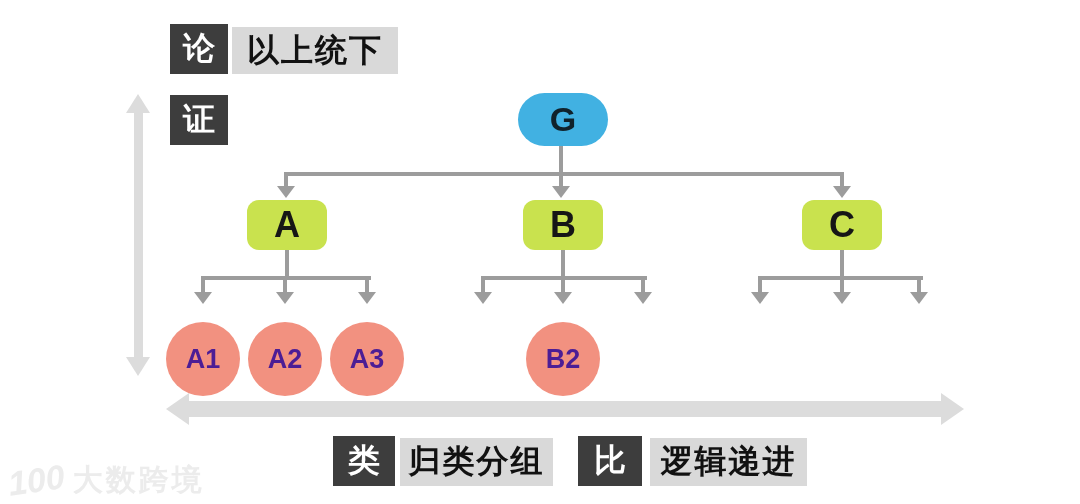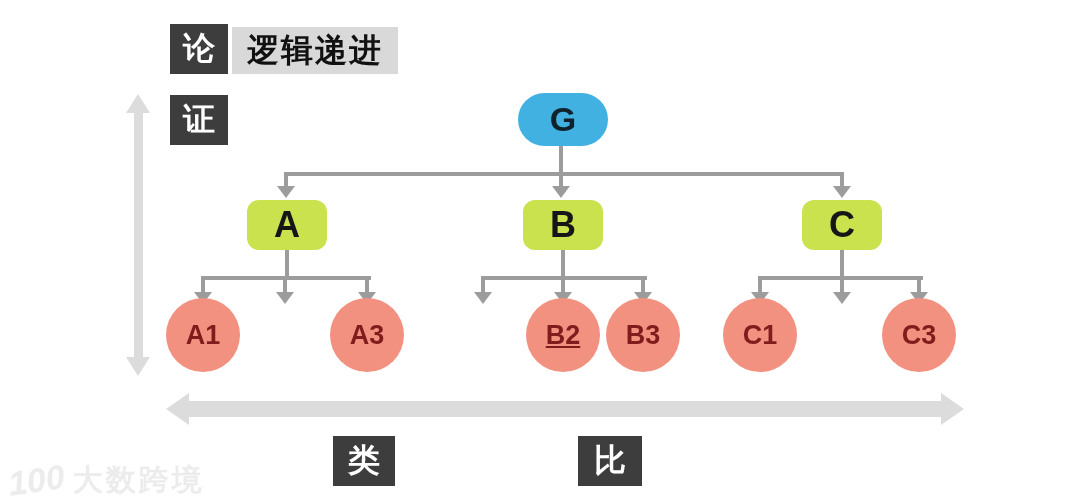--- a/index.html
+++ b/index.html
@@ -23,23 +23,23 @@
     position:absolute;left:518px;top:93px;width:90px;height:53px;border-radius:27px;
     background:#41b1e2;display:flex;align-items:center;justify-content:center;
     font-weight:bold;font-size:34px;color:#10222b;
   }
   .node-branch{
     position:absolute;width:80px;height:50px;border-radius:12px;top:200px;
     background:#c9e24e;display:flex;align-items:center;justify-content:center;
     font-weight:bold;font-size:36px;color:#161616;
   }
   .node-leaf{
-    position:absolute;width:74px;height:74px;border-radius:50%;top:298px;
+    position:absolute;width:74px;height:74px;border-radius:50%;top:322px;
     background:#f29180;display:flex;align-items:center;justify-content:center;
-    font-weight:bold;font-size:27px;color:#7f1d1d;
+    font-weight:bold;font-size:27px;color:#4c1d95;
   }
   
   .conn{position:absolute;background:#9c9c9c;}
   .arrowhead-down{
     position:absolute;width:0;height:0;
     border-left:9px solid transparent;border-right:9px solid transparent;
     border-top:12px solid #9c9c9c;
   }
   
   .axis-shaft{position:absolute;background:#dcdcdc;}
@@ -55,21 +55,21 @@
   }
   .watermark .wm-logo{font-size:34px;font-style:italic;transform:rotate(-8deg);}
   .watermark .wm-text{font-size:30px;letter-spacing:3px;}
 </style>
 </head>
 <body>
 
 <div id="canvas">
 
   <div class="chip-key" style="left:170px;top:24px;width:58px;height:50px;">论</div>
-  <div class="chip-text" style="left:232px;top:27px;width:166px;height:47px;">逻辑递进</div>
+  <div class="chip-text" style="left:232px;top:27px;width:166px;height:47px;">以上统下</div>
 
   <div class="chip-key" style="left:170px;top:95px;width:58px;height:50px;">证</div>
 
   <div class="axis-shaft" style="left:134px;top:112px;width:9px;height:246px;"></div>
   <div class="axis-head up" style="left:126px;top:94px;"></div>
   <div class="axis-head down" style="left:126px;top:357px;"></div>
 
   <div class="axis-shaft" style="left:187px;top:401px;width:757px;height:16px;"></div>
   <div class="axis-head left" style="left:166px;top:393px;"></div>
   <div class="axis-head right" style="left:941px;top:393px;"></div>
@@ -110,28 +110,28 @@
   <div class="conn" style="left:840px;top:250px;width:4px;height:30px;"></div>
   <div class="conn" style="left:758px;top:276px;width:165px;height:4px;"></div>
   <div class="conn" style="left:758px;top:276px;width:4px;height:18px;"></div>
   <div class="conn" style="left:840px;top:276px;width:4px;height:18px;"></div>
   <div class="conn" style="left:917px;top:276px;width:4px;height:18px;"></div>
   <div class="arrowhead-down" style="left:751px;top:292px;"></div>
   <div class="arrowhead-down" style="left:833px;top:292px;"></div>
   <div class="arrowhead-down" style="left:910px;top:292px;"></div>
 
   <div class="node-leaf" style="left:166px;">A1</div>
+  <div class="node-leaf" style="left:248px;">A2</div>
   <div class="node-leaf" style="left:330px;">A3</div>
-  <div class="node-leaf" style="left:526px;text-decoration:underline;">B2</div>
-  <div class="node-leaf" style="left:606px;">B3</div>
-  <div class="node-leaf" style="left:723px;">C1</div>
-  <div class="node-leaf" style="left:882px;">C3</div>
+  <div class="node-leaf" style="left:526px;">B2</div>
 
   <div class="chip-key" style="left:333px;top:436px;width:62px;height:50px;">类</div>
+  <div class="chip-text" style="left:400px;top:438px;width:153px;height:48px;">归类分组</div>
 
   <div class="chip-key" style="left:578px;top:436px;width:64px;height:50px;">比</div>
+  <div class="chip-text" style="left:650px;top:438px;width:157px;height:48px;">逻辑递进</div>
 
   <div class="watermark">
     <span class="wm-logo">100</span>
     <span class="wm-text">大数跨境</span>
   </div>
 
 </div>
 
 </body></html>

